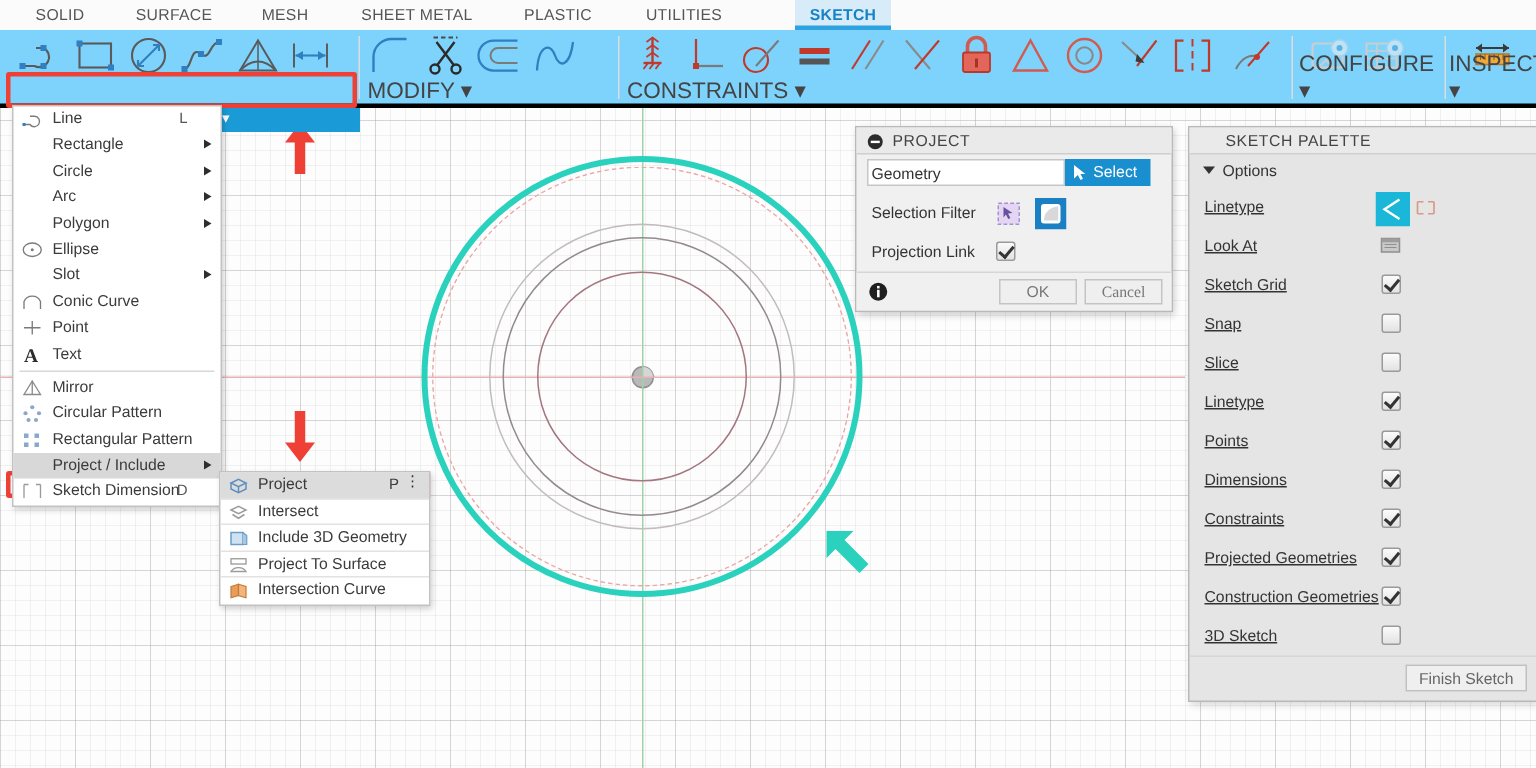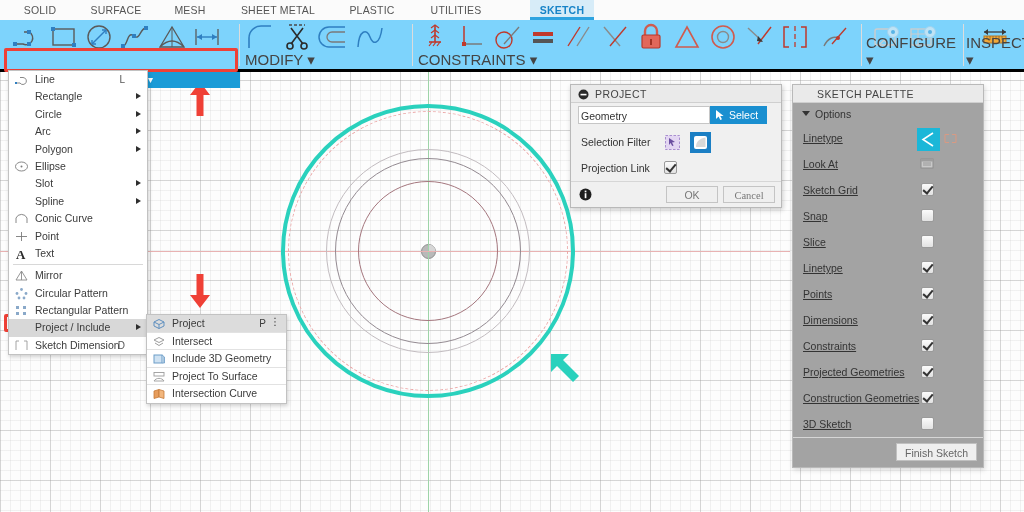--- a/index.html
+++ b/index.html
@@ -83,21 +83,21 @@
                color:#fff; font-size:10.5px; line-height:18px; text-align:center; padding-left:10px; }
   .chk { width:13px; height:13px; background:linear-gradient(#fbfbfb,#e2e2e2); border:1px solid #9a9a9a;
          border-radius:2px; display:inline-block; position:relative; }
   .chk.on::after { content:""; position:absolute; left:3px; top:0px; width:4px; height:8px;
                    border:solid #333; border-width:0 2px 2px 0; transform:rotate(40deg); }
   #dlgfoot { position:relative; height:26px; border-top:1px solid #d6d6d6; background:#f0f0f0; }
   .dbtn { position:absolute; top:4px; height:17px; line-height:17px; width:52px; text-align:center;
           font-size:10.5px; color:#777; background:#efefef; border:1px solid #c4c4c4; }
 
   
-  #palette { position:absolute; left:792px; top:84px; width:192px; background:#a3a3a3;
+  #palette { position:absolute; left:792px; top:84px; width:233px; background:#e5e5e5;
              border:1px solid #b9b9b9; box-shadow:1px 2px 5px rgba(0,0,0,.15); z-index:25; }
   #palette .ptitle { height:18px; line-height:18px; font-size:10.5px; color:#444; padding-left:24px;
                      background:#eaeaea; border-bottom:1px solid #cfcfcf; letter-spacing:.4px; }
   #optionsHdr { height:22px; line-height:22px; font-size:10.5px; font-weight:normal; color:#333;
                 padding-left:22px; position:relative; }
   #optionsHdr .tri { position:absolute; left:9px; top:8px; width:0;height:0;
                      border-top:5px solid #333; border-left:4px solid transparent; border-right:4px solid transparent; }
   .prow { position:relative; height:26px; }
   .prow .pl { position:absolute; left:10px; top:7px; font-size:10.5px; color:#333;text-decoration:underline; }
   .prow .pc { position:absolute; left:128px; top:6px; }
@@ -404,24 +404,20 @@
   <div class="mi">
     <svg class="mic" viewBox="0 0 15 13">
       <ellipse cx="7.5" cy="6.5" rx="6" ry="4.5" fill="none" stroke="#7b7b7b" stroke-width=".9"></ellipse>
       <circle cx="7.5" cy="6.5" r="1" fill="#7b7b7b"></circle>
     </svg>
     <span>Ellipse</span>
   </div>
 
   <div class="mi">
     <span>Slot</span>
-    <span class="arr"></span>
-  </div>
-  <div class="mi">
-    <span>Spline</span>
     <span class="arr"></span>
   </div>
 
   <div class="mi">
     <svg class="mic" viewBox="0 0 15 13">
       <path d="M2 11 L2 6 A6 6 0 0 1 13 6 L13 11" fill="none" stroke="#7b7b7b" stroke-width=".9"></path>
     </svg>
     <span>Conic Curve</span>
   </div>
 

